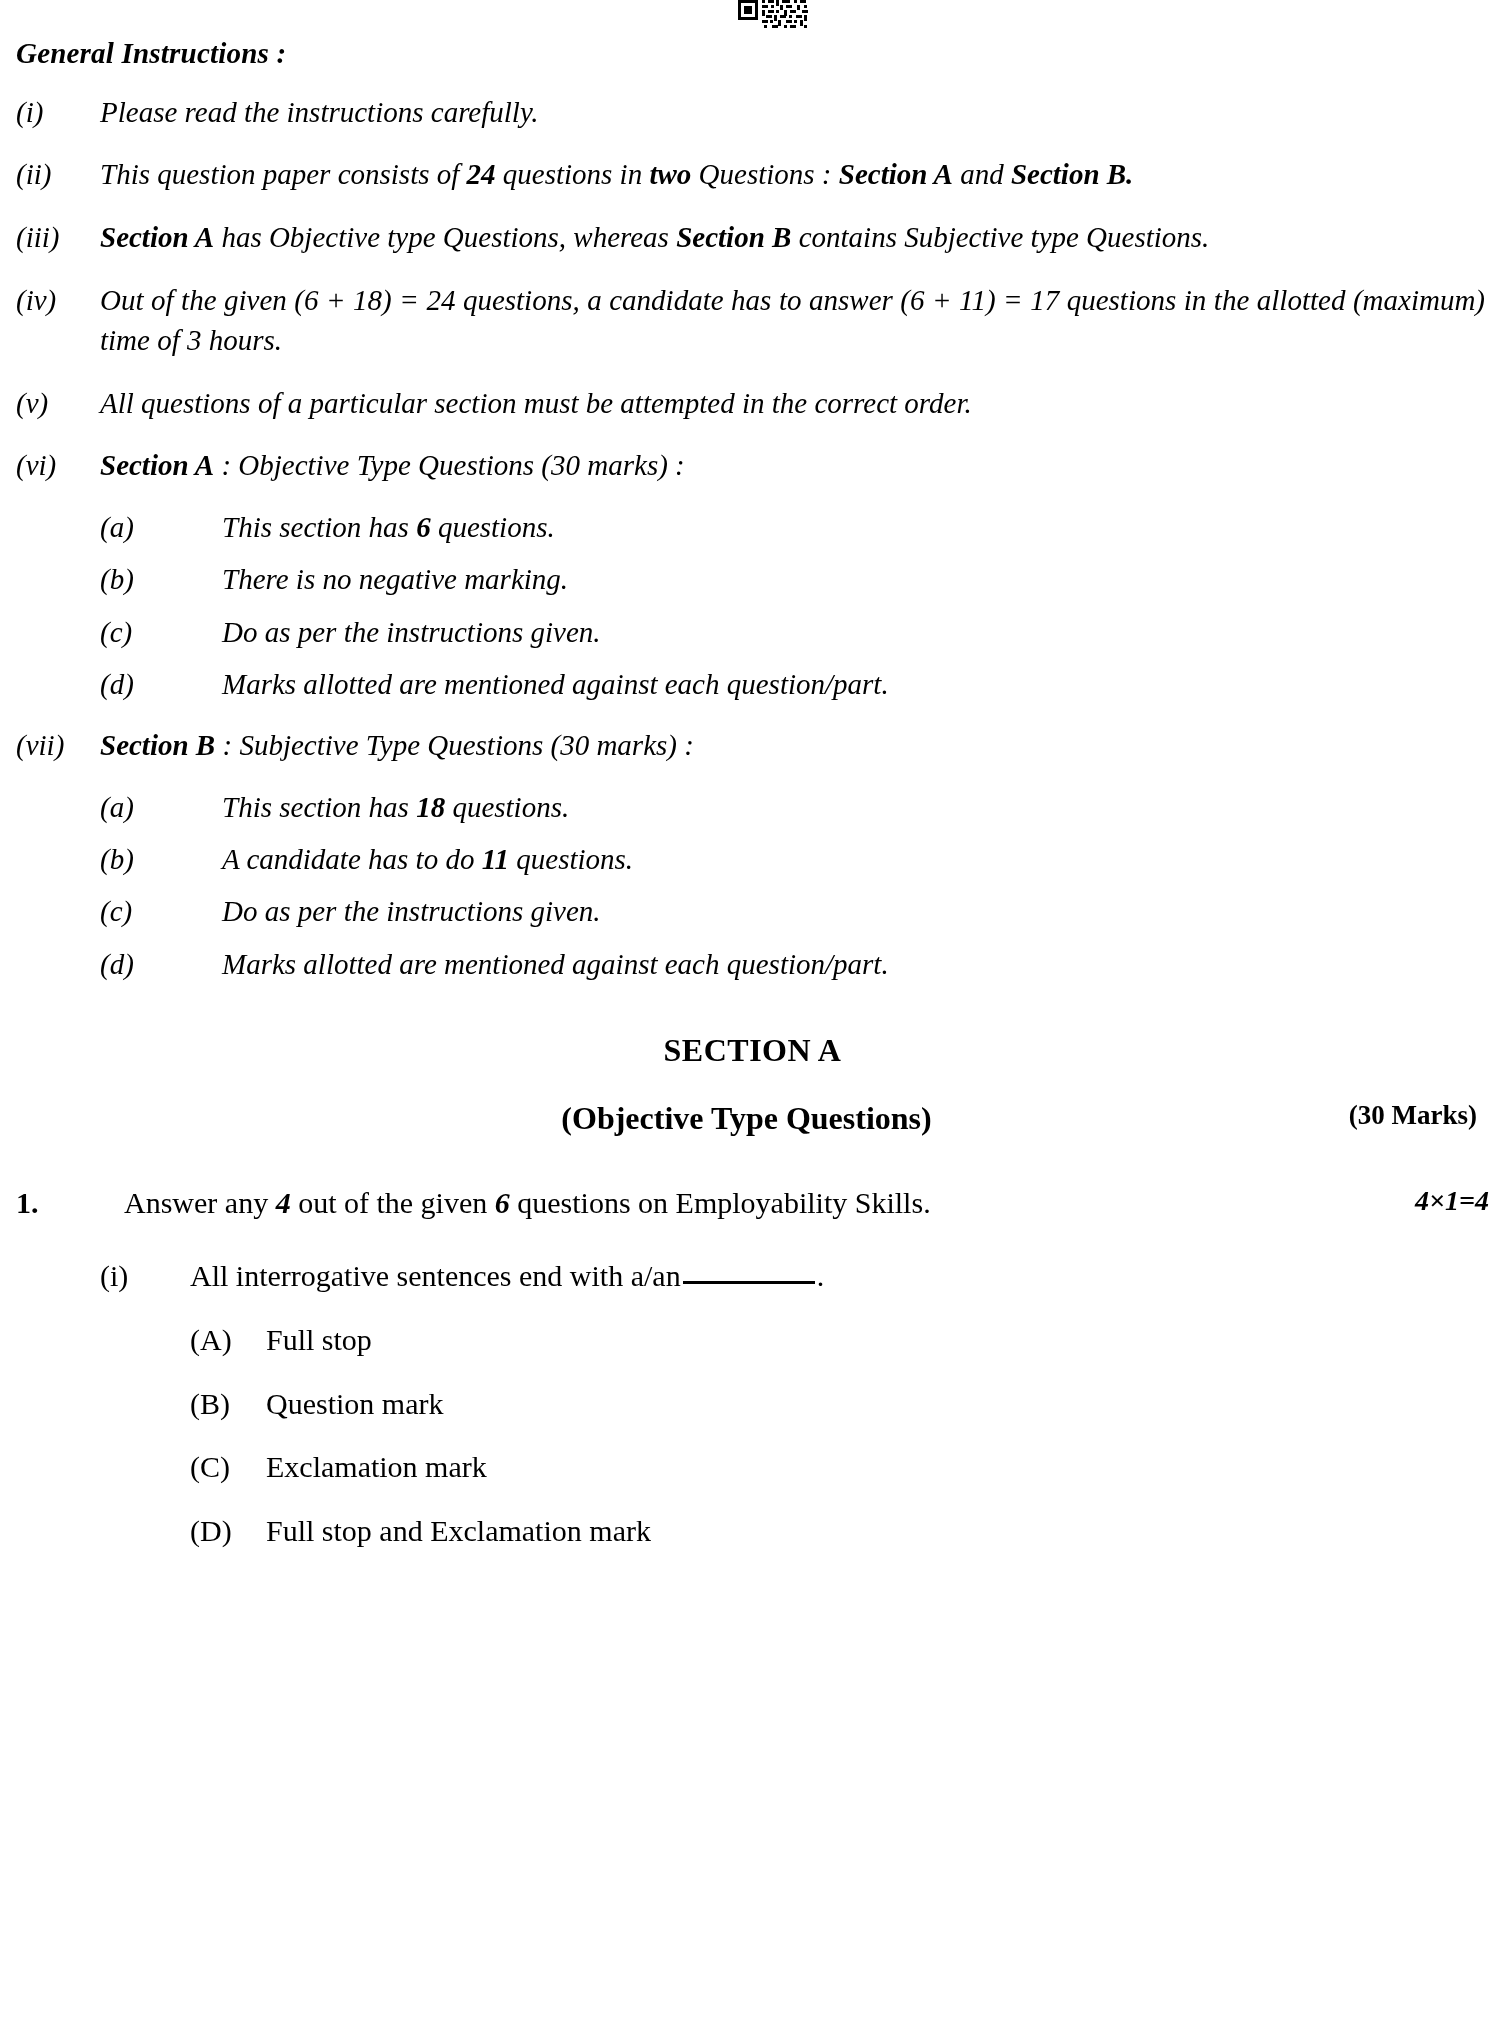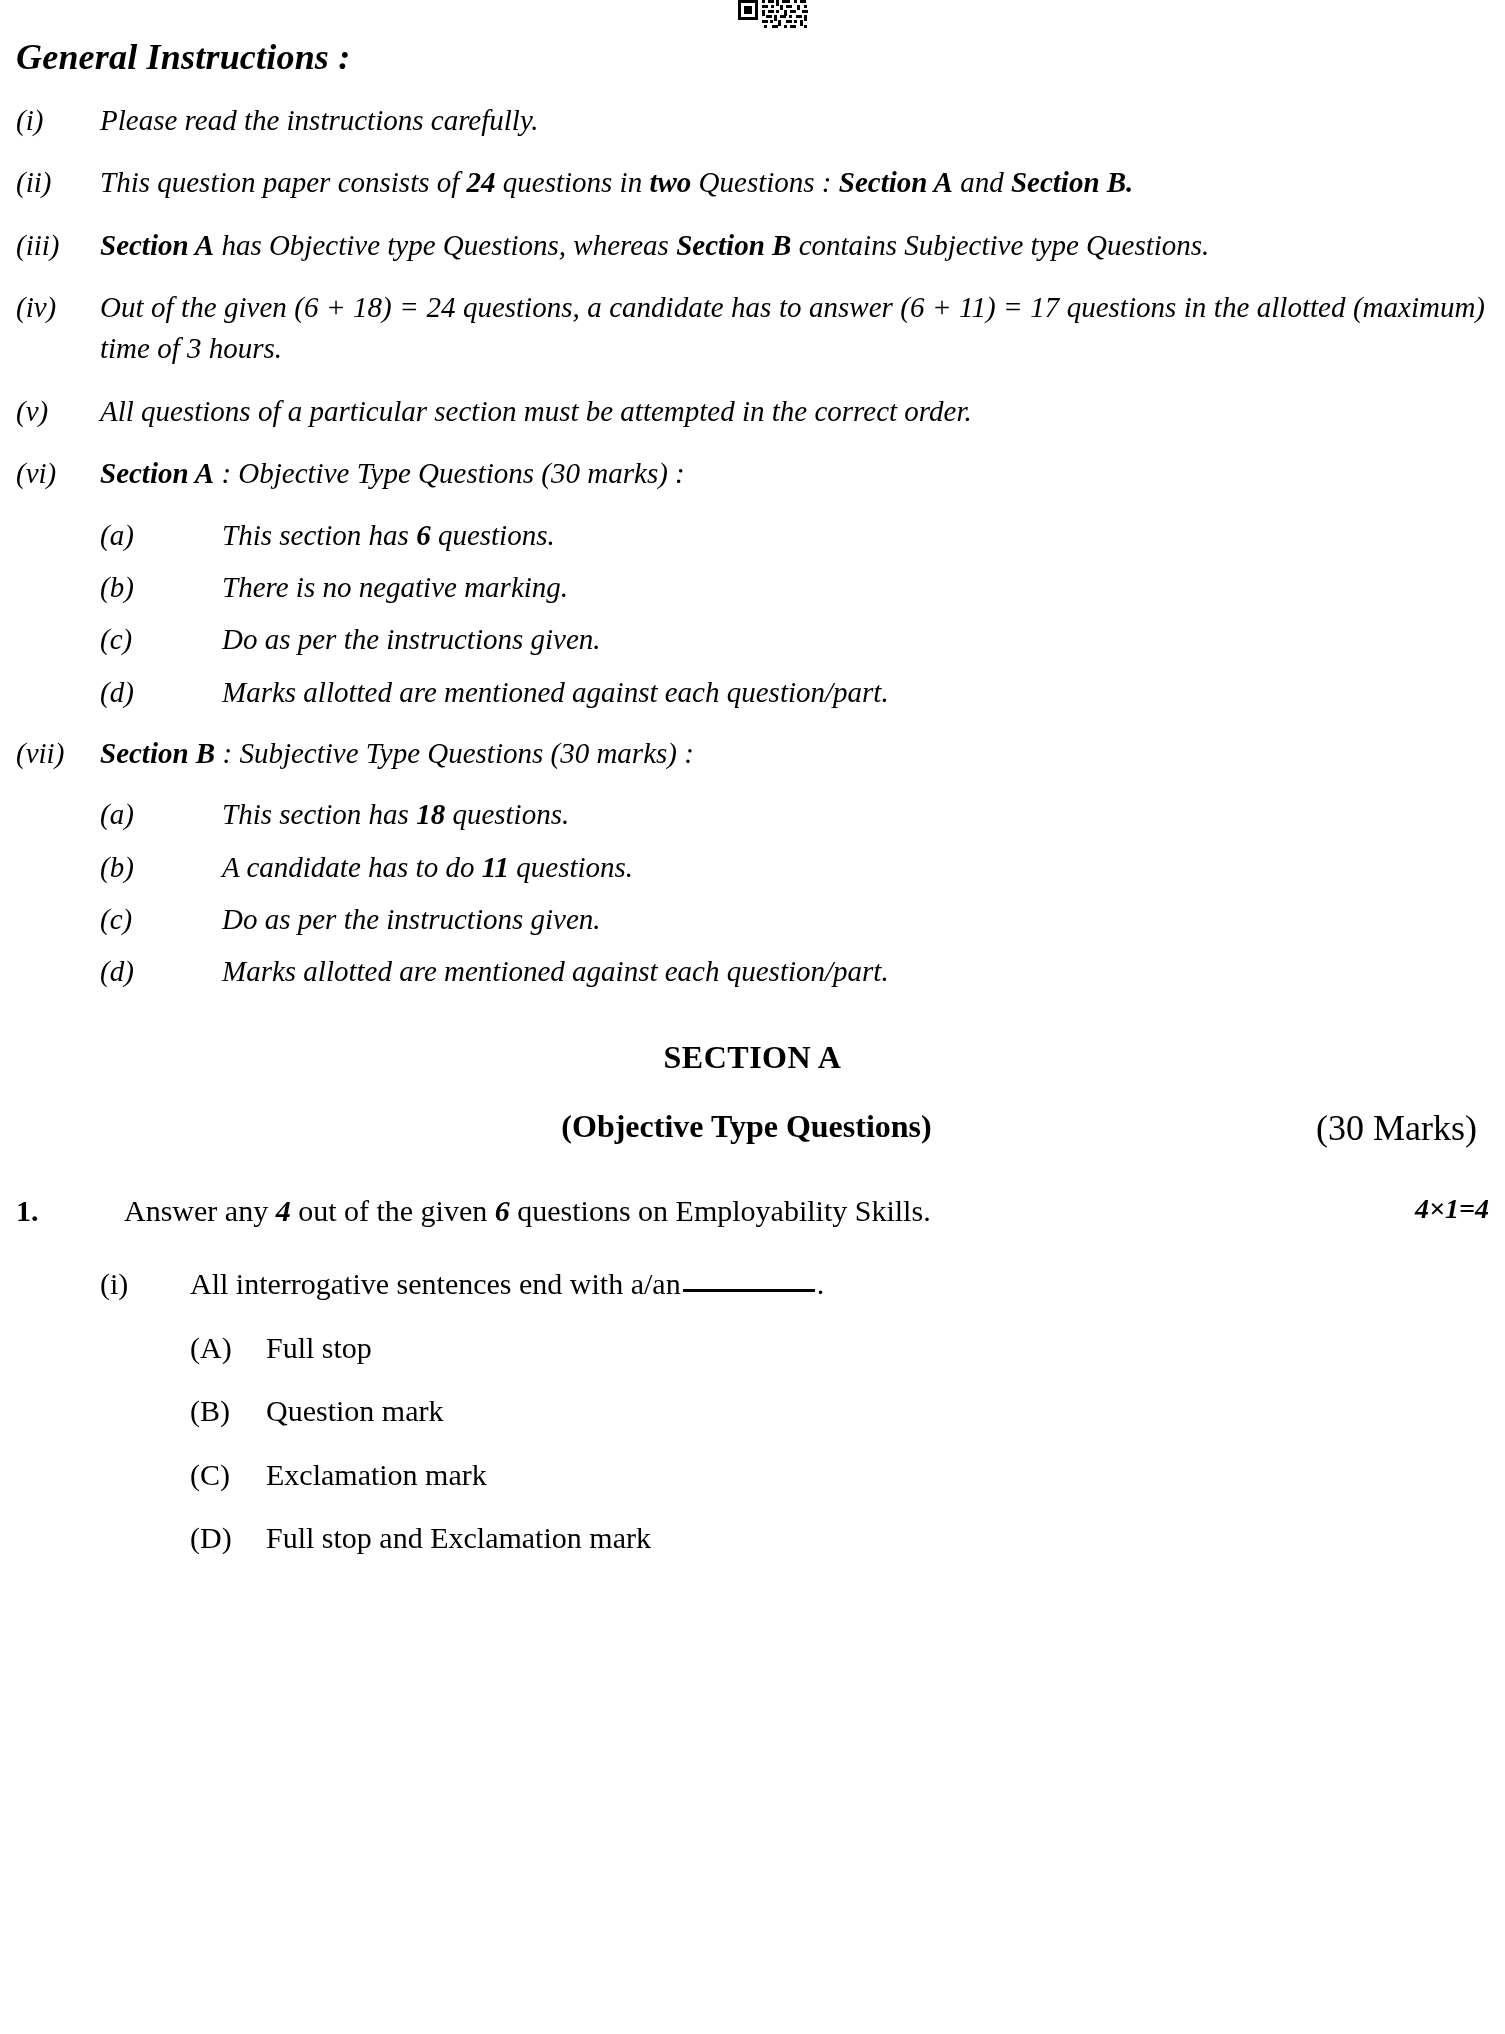--- a/index.html
+++ b/index.html
@@ -38,21 +38,21 @@
   .content {
     position: absolute;
     top: 38px;
     left: 16px;
     width: 1473px;
   }
 
   .gen-head {
     font-style: italic;
     font-weight: bold;
-    font-size: 36px;
+    font-size: 29px;
     letter-spacing: 0.2px;
     margin: 0 0 22px 0;
     line-height: 1.1;
   }
 
   
   .inst {
     display: flex;
     align-items: flex-start;
     margin: 0 0 22px 0;
@@ -112,22 +112,22 @@
   .sec-sub {
     text-align: center;
     font-weight: bold;
     font-size: 32px;
     line-height: 1.2;
   }
   .sec-marks {
     position: absolute;
     right: 0px;
     top: 0px;
-    font-weight: normal;
-    font-size: 36px;
+    font-weight: bold;
+    font-size: 27px;
     line-height: 1.2;
   }
 
   
   .q-row {
     position: relative;
     display: flex;
     align-items: flex-start;
     margin: 42px 0 0 0;
     font-size: 30px;

